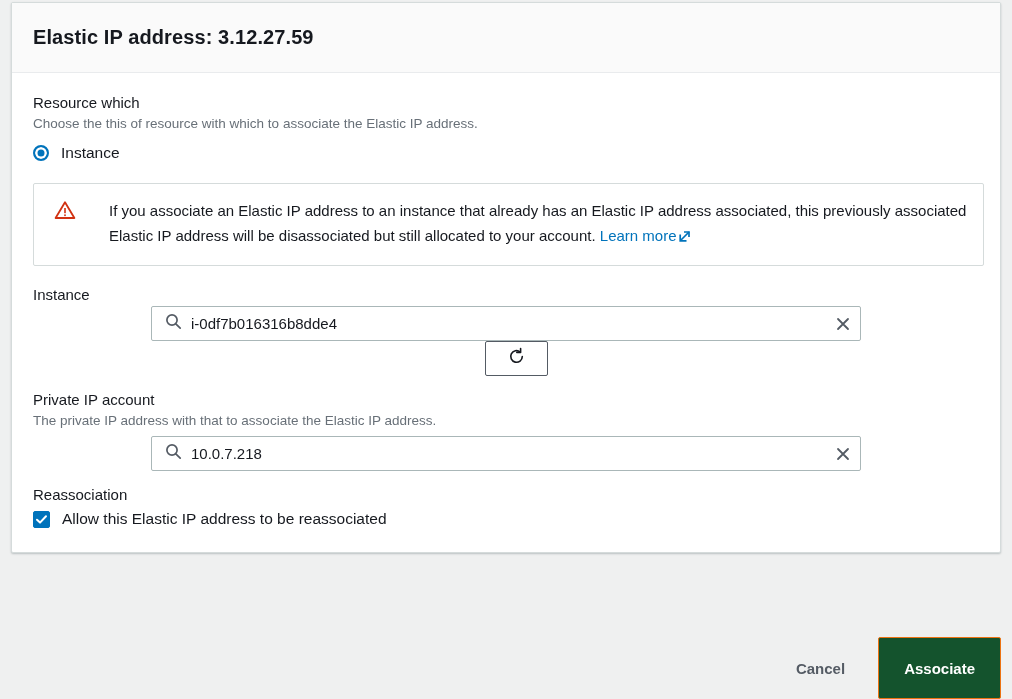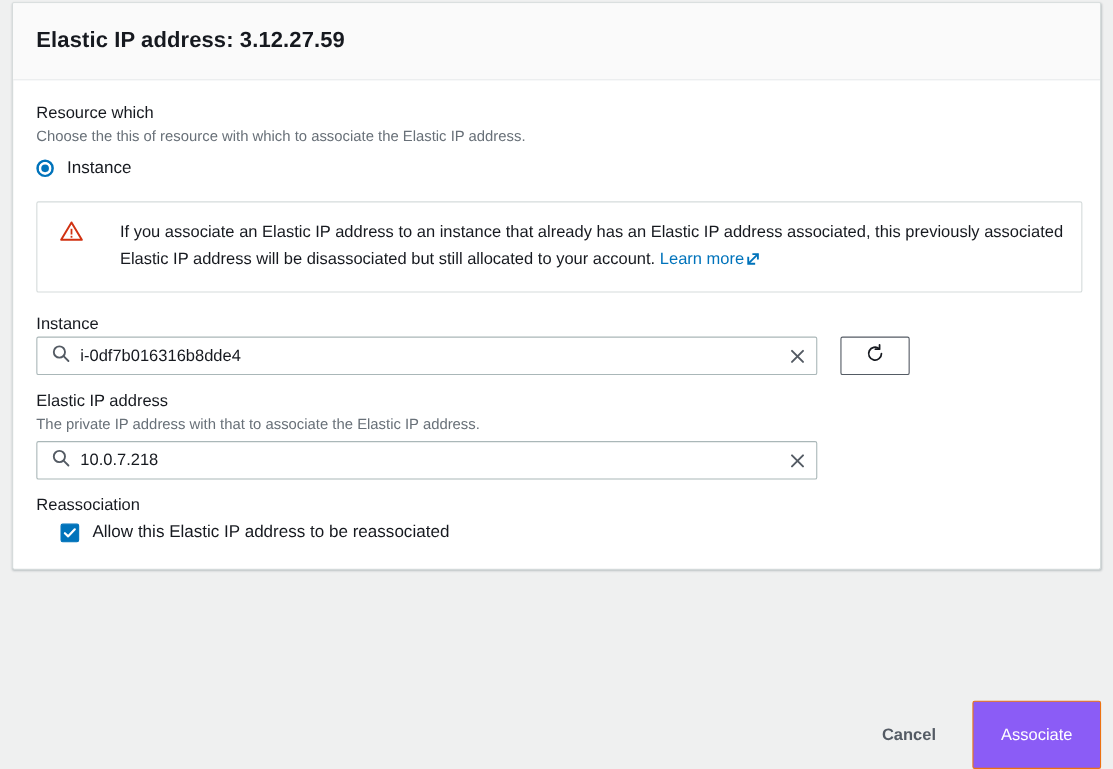--- a/index.html
+++ b/index.html
@@ -122,20 +122,21 @@
     display: inline-block;
     vertical-align: -2px;
     margin-left: 1px;
   }
 
   
   .input-row {
     display: flex;
     align-items: center;
     margin-top: 0;
+    flex-direction: column;
   }
   .input-box {
     position: relative;
     width: 710px;
     height: 35px;
     border: 1px solid #aab7b8;
     border-radius: 2px;
     background: #fff;
     display: flex;
     align-items: center;
@@ -172,21 +173,20 @@
     justify-content: center;
     cursor: pointer;
   }
 
   
   .check-row {
     display: flex;
     align-items: center;
     margin-top: 5px;
     cursor: pointer;
-    margin-left: 22px;
   }
   .checkbox {
     width: 17px; height: 17px;
     border-radius: 2px;
     background: #0073bb;
     border: 1px solid #0073bb;
     flex: 0 0 auto;
     margin-right: 12px;
     display: flex;
     align-items: center;
@@ -216,23 +216,23 @@
     font-weight: bold;
     color: #545b64;
     background: transparent;
     border: none;
     padding: 9px 20px;
     cursor: pointer;
     font-family: "Liberation Sans", sans-serif;
   }
   .btn-primary {
     font-size: 15px;
-    font-weight: normal;
+    font-weight: bold;
     color: #ffffff;
-    background: #8b5cf6;
+    background: #14532d;
     border: 1px solid #ec7211;
     border-radius: 2px;
     padding: 10px 25px;
     margin-left: 13px;
     cursor: pointer;
     font-family: "Liberation Sans", sans-serif;
   }
 </style>
 </head>
 <body>
@@ -302,21 +302,21 @@
                 <path d="M13.6 1.6 L13.6 5.4 L9.8 5.4" fill="none" stroke="#16191f" stroke-width="1.6" stroke-linecap="round" stroke-linejoin="round"></path>
               </svg>
             </span>
           </div>
         </div>
       </div>
 
       <div class="gap-md"></div>
 
       <div class="section">
-        <div class="field-label">Elastic IP address</div>
+        <div class="field-label">Private IP account</div>
         <div class="field-desc">The private IP address with that to associate the Elastic IP address.</div>
         <div class="input-row">
           <div class="input-box">
             <span class="input-search-icon">
               <svg width="17" height="17" viewBox="0 0 17 17">
                 <circle cx="7" cy="7" r="5.1" fill="none" stroke="#545b64" stroke-width="1.7"></circle>
                 <path d="M10.8 10.8 L15.2 15.2" stroke="#545b64" stroke-width="1.7" stroke-linecap="round"></path>
               </svg>
             </span>
             <span class="input-value" title="Choose a private IP address">10.0.7.218</span>

